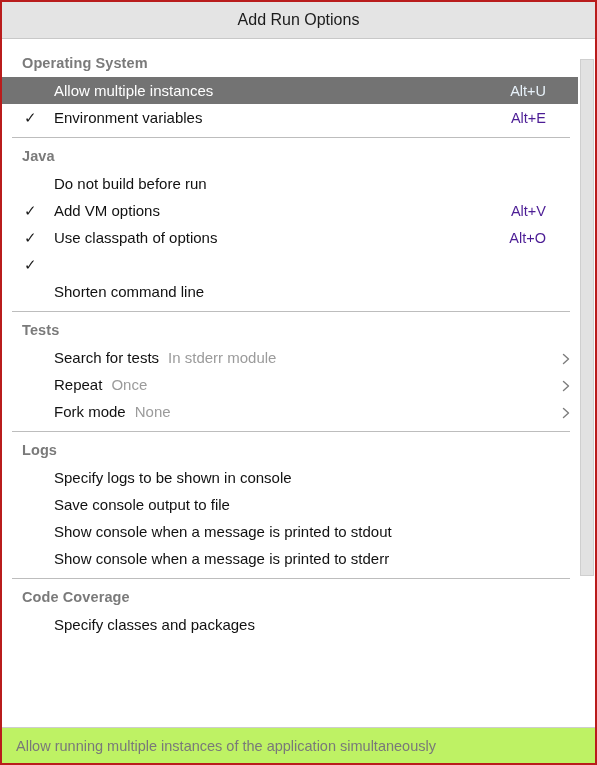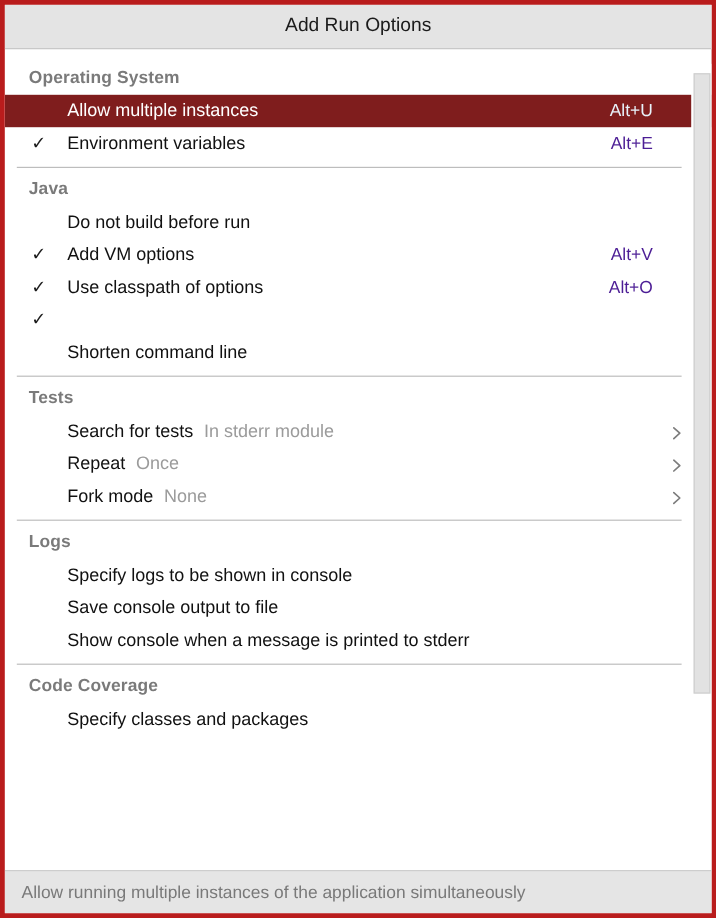--- a/index.html
+++ b/index.html
@@ -11,21 +11,21 @@
     width: 597px;
     height: 765px;
     font-family: "Liberation Sans", sans-serif;
     overflow: hidden;
   }
   .window {
     position: relative;
     width: 597px;
     height: 765px;
     box-sizing: border-box;
-    border: 4px solid #b91c1c;
+    border: 2px solid #b91c1c;
     background: #ffffff;
     display: flex;
     flex-direction: column;
     overflow: hidden;
   }
   .titlebar {
     height: 36px;
     min-height: 36px;
     background: #e4e4e4;
     border-bottom: 1px solid #c8c8c8;
@@ -67,21 +67,21 @@
     height: 27px;
     display: flex;
     align-items: center;
     padding-left: 22px;
     padding-right: 24px;
     font-size: 15px;
     color: #111111;
     box-sizing: border-box;
   }
   .row.selected {
-    background: #7f1d1d;
+    background: #737373;
     color: #ffffff;
   }
   .check {
     width: 20px;
     min-width: 20px;
     font-size: 15px;
     line-height: 1;
     color: #1b1b1b;
     text-align: left;
     margin-right: 10px;
@@ -125,21 +125,21 @@
     position: absolute;
     left: 2px;
     width: 14px;
     background: #e2e2e2;
     border: 1px solid #cfcfcf;
     box-sizing: border-box;
   }
   .statusbar {
     height: 35px;
     min-height: 35px;
-    background: #e5e5e5;
+    background: #bef264;
     border-top: 1px solid #cdcdcd;
     display: flex;
     align-items: center;
     padding-left: 14px;
     font-size: 14.5px;
     color: #797979;
   }
 </style>
 </head>
 <body>
@@ -235,20 +235,25 @@
           <span class="label">Specify logs to be shown in console</span>
           <span class="spacer"></span>
         </div>
         <div class="row">
           <span class="check"></span>
           <span class="label">Save console output to file</span>
           <span class="spacer"></span>
         </div>
         <div class="row">
           <span class="check"></span>
+          <span class="label">Show console when a message is printed to stdout</span>
+          <span class="spacer"></span>
+        </div>
+        <div class="row">
+          <span class="check"></span>
           <span class="label">Show console when a message is printed to stderr</span>
           <span class="spacer"></span>
         </div>
         <div class="section-sep"></div>
         <div class="section-title">Code Coverage</div>
         <div class="row">
           <span class="check"></span>
           <span class="label">Specify classes and packages</span>
           <span class="spacer"></span>
         </div>

